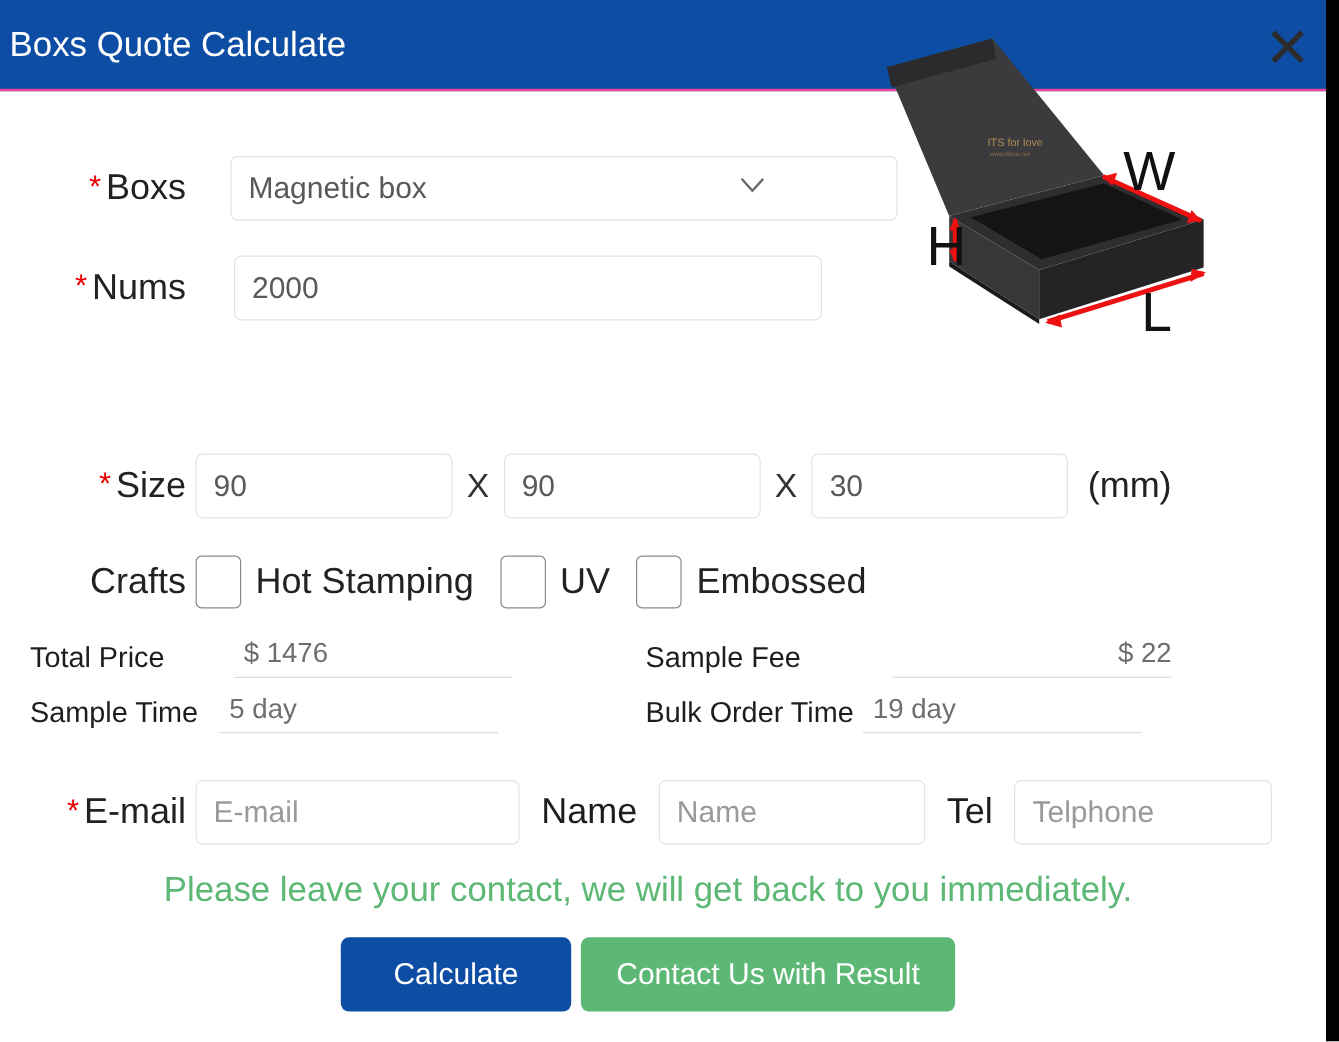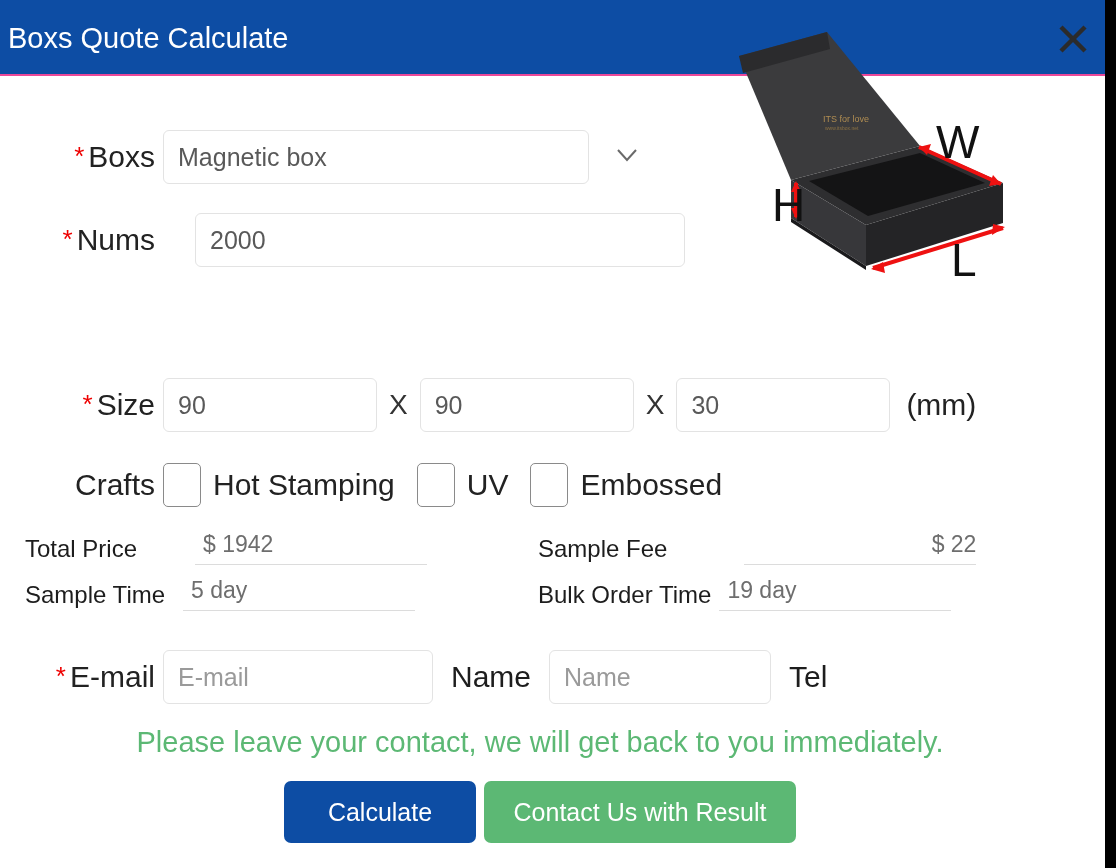--- a/index.html
+++ b/index.html
@@ -122,21 +122,21 @@
   #row-print { left: 0;  top: 218px; }
   #row-size  { left: 0;  top: 300px; }
   #row-crafts{ left: 0;  top: 385px; }
 
   .label-col {
     width: 163px;
     padding-right: 8px;
     box-sizing: border-box;
   }
 
-  #boxs-select  { width: 426px; }
+  #boxs-select  { width: 556px; margin-left: 29px; }
   #nums-input   { width: 490px; margin-left: 32px; }
   #print-select { width: 490px; }
 
   .size-input { width: 214px; }
   .x-sep {
     font-size: 28px;
     color: #333333;
     margin: 0 12px;
     line-height: 1;
   }
@@ -335,21 +335,21 @@
       <span class="craft-text">Hot Stamping</span>
       <div class="cbox"></div>
       <span class="craft-text">UV</span>
       <div class="cbox"></div>
       <span class="craft-text">Embossed</span>
     </div>
 
     <div class="results">
       <div class="res-row" id="res-total">
         <span class="res-label">Total Price</span>
-        <span class="res-value" id="total-val">$ 1942</span>
+        <span class="res-value" id="total-val">$ 1476</span>
       </div>
       <div class="res-row" id="res-sfee">
         <span class="res-label">Sample Fee</span>
         <span class="res-value" id="sfee-val">$ 22</span>
       </div>
       <div class="res-row" id="res-stime">
         <span class="res-label">Sample Time</span>
         <span class="res-value" id="stime-val">5 day</span>
       </div>
       <div class="res-row" id="res-btime">
@@ -359,20 +359,21 @@
     </div>
 
     <div id="row-contact">
       <div class="label-col lbl">
         <span class="req">*</span><span>E-mail</span>
       </div>
       <input class="field" id="email-input" type="text" placeholder="E-mail" style="">
       <span class="c-label gap-l">Name</span>
       <input class="field gap-l" id="name-input" type="text" placeholder="Name" style="">
       <span class="c-label gap-l">Tel</span>
+      <input class="field gap-l" id="tel-input" type="text" placeholder="Telphone" style="">
     </div>
 
     <div class="note">Please leave your contact, we will get back to you immediately.</div>
 
     <div class="btn-bar">
       <button class="btn" id="calc-btn">Calculate</button>
       <button class="btn" id="contact-btn">Contact Us with Result</button>
     </div>
 
   </div>

